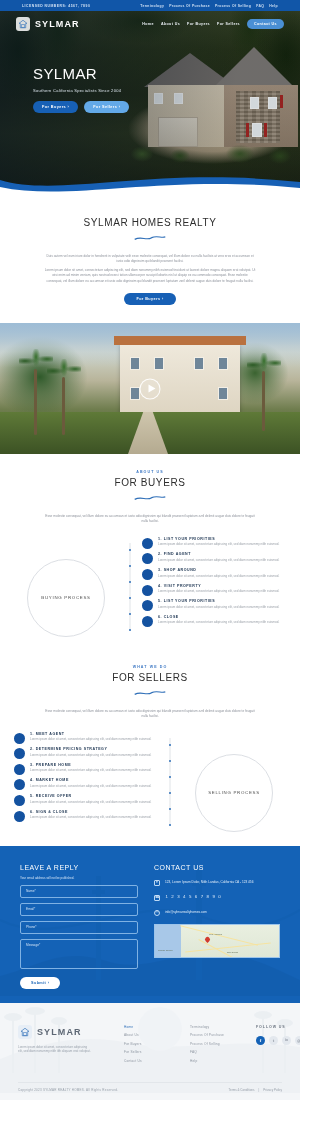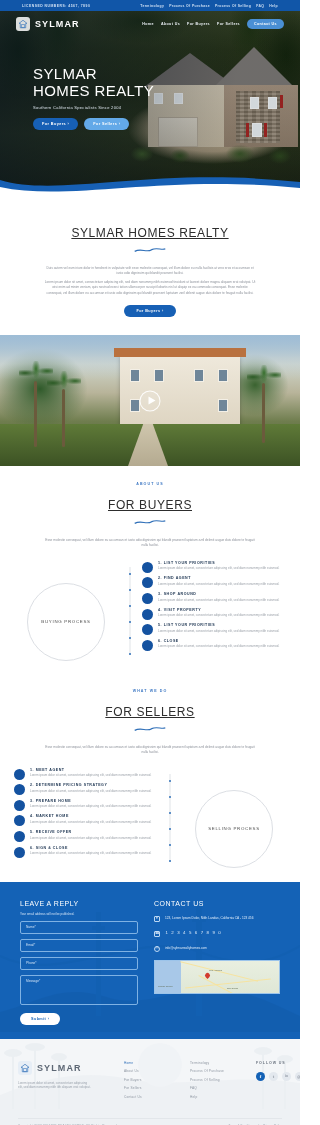--- a/index.html
+++ b/index.html
@@ -167,21 +167,21 @@
   }
   .wave svg { display: block; width: 300px; height: 30px; }
 
   
   .about { padding: 16px 0 18px; text-align: center; background:#fff; }
   .sec-eyebrow {
     font-size: 3.6px; letter-spacing: 1.1px; color: #3f79c4;
     text-transform: uppercase; font-weight: bold;
   }
   .sec-title {
-    font-size: 12px; letter-spacing: .6px; color: #2d2d2d; margin-top: 12px; text-decoration: underline;
+    font-size: 10px; letter-spacing: .6px; color: #2d2d2d; margin-top: 3px;
   }
   .swoosh { margin: 4px auto 0; width: 34px; height: 7px; }
   .lorem {
     margin: 8px auto 0; width: 212px;
     font-size: 3.2px; line-height: 5.4px; color: #8b9099; text-align: center;
   }
   .lorem + .lorem { margin-top: 3px; }
   .btn-primary {
     display: inline-block; margin-top: 9px;
     background: #1760b5; color: #fff; border-radius: 9px;
@@ -426,21 +426,20 @@
         <a href="#">Home</a>
         <a href="#">About Us</a>
         <a href="#">For Buyers</a>
         <a href="#">For Sellers</a>
         <div class="nav-cta">Contact Us</div>
       </div>
     </div>
 
     <div class="hero-copy">
       <div class="hero-title">SYLMAR</div>
-      <div class="hero-title">HOMES REALTY</div>
       <div class="hero-sub">Southern California Specialists Since 2004</div>
       <div class="hero-btns">
         <div class="pill dark">
           <span>For Buyers</span>
           <span>›</span>
         </div>
         <div class="pill light">
           <span>For Sellers</span>
           <span>›</span>
         </div>

